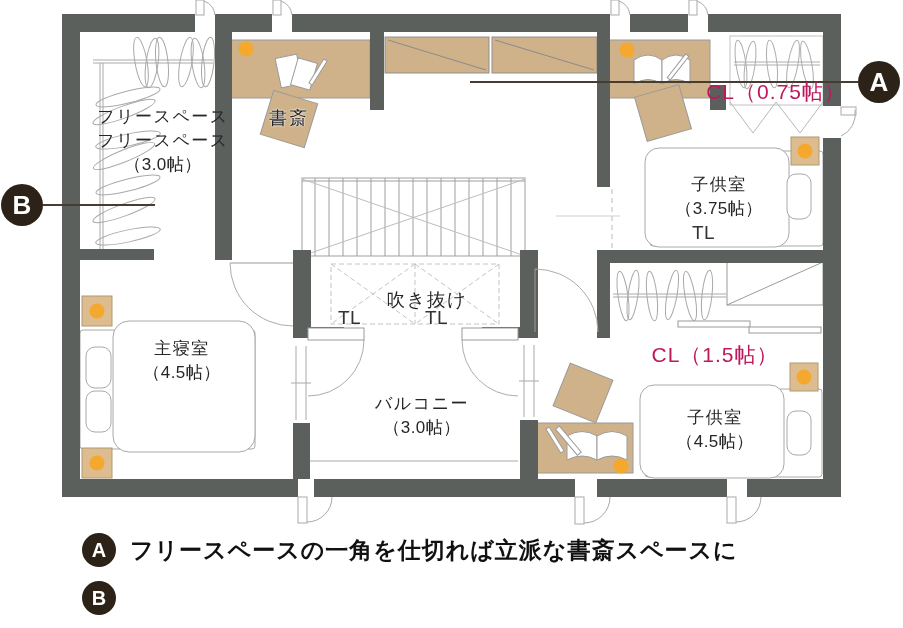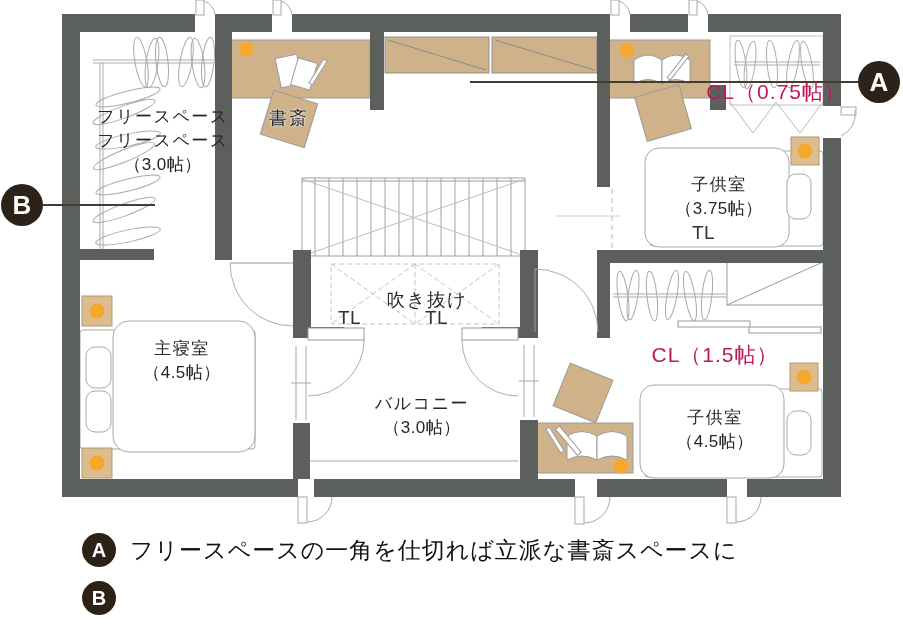--- a/index.html
+++ b/index.html
@@ -13,21 +13,21 @@
   .cl-lbl{position:absolute;transform:translate(-50%,-50%);font-size:21px;color:#be185d;
           white-space:nowrap;letter-spacing:1px;}
   .study-lbl{position:absolute;transform:translate(-50%,-50%);font-size:18px;color:#222;
           letter-spacing:2px;text-shadow:0 0 2px #fff,0 0 2px #fff;}
   .atrium-lbl{font-size:18.5px;}
   .badge{position:absolute;width:42px;height:42px;border-radius:50%;background:#2d2217;color:#fff;
          display:flex;align-items:center;justify-content:center;font-size:26px;font-weight:bold;}
   .legend-row{position:absolute;display:flex;align-items:center;gap:14px;}
   .legend-badge{width:34px;height:34px;border-radius:50%;background:#2d2217;color:#fff;flex:0 0 auto;
          display:flex;align-items:center;justify-content:center;font-size:20px;font-weight:bold;}
-  .legend-text{font-size:23px;font-weight:400;color:#111;letter-spacing:1px;white-space:nowrap;}
+  .legend-text{font-size:23px;font-weight:700;color:#111;letter-spacing:1px;white-space:nowrap;}
 </style>
 </head>
 <body>
 
 <div class="stage">
 
 <svg width="903" height="628" viewBox="0 0 903 628">
 
   <g>
     <rect x="228" y="40" width="142" height="58" fill="#cfb28a" stroke="#9a9a9a"></rect>

